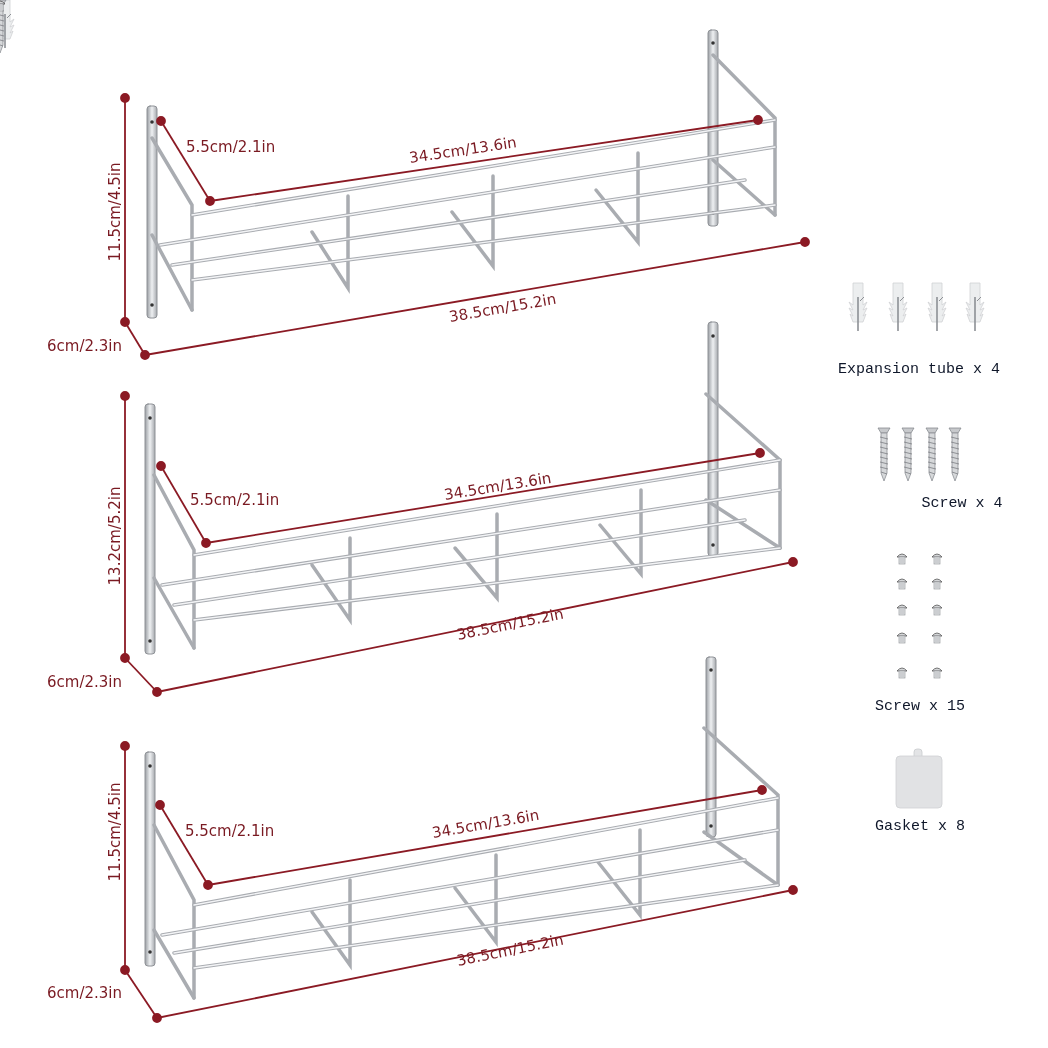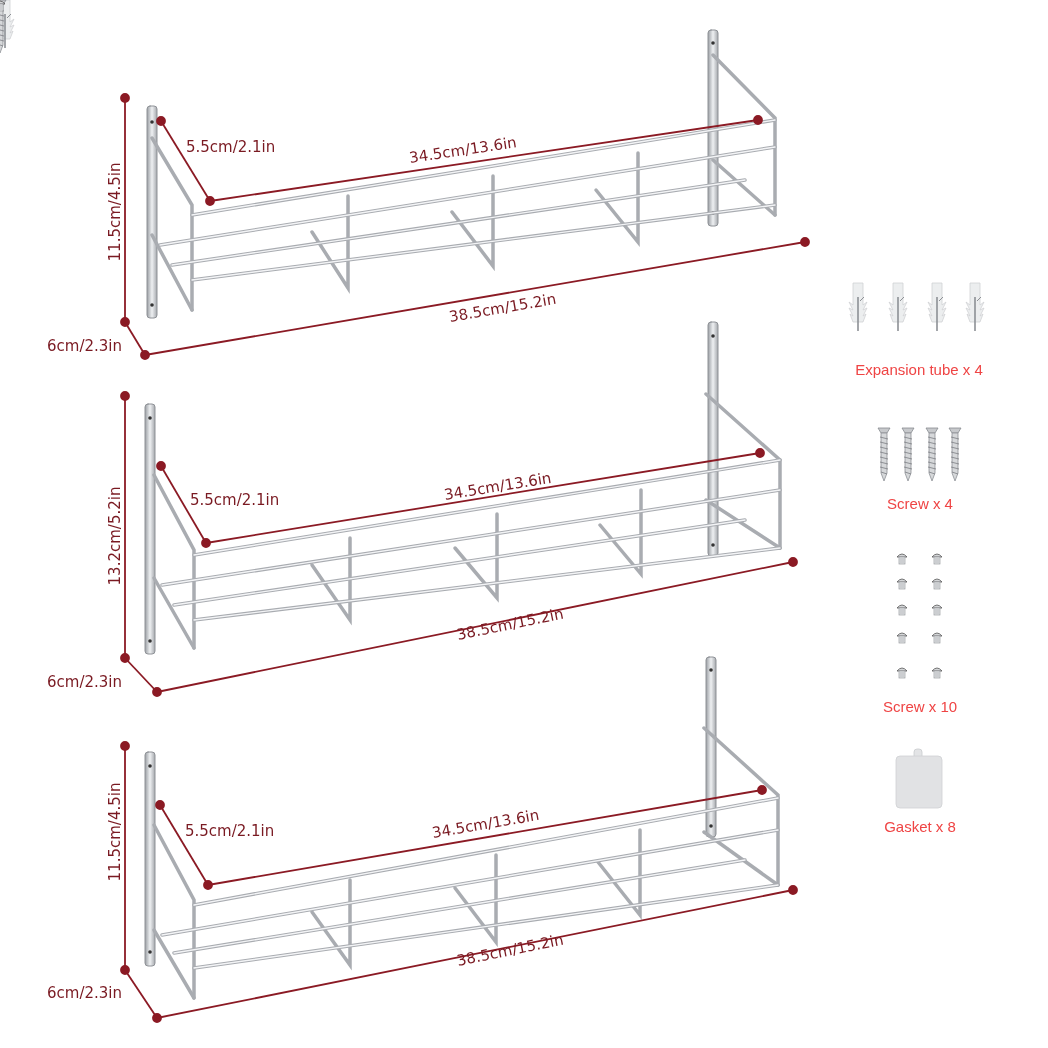--- a/index.html
+++ b/index.html
@@ -1,19 +1,19 @@
 <!DOCTYPE html>
 <html><head>
 <meta charset="utf-8">
 <style>
   html,body{margin:0;padding:0;background:#ffffff;}
   body{width:1048px;height:1048px;position:relative;overflow:hidden;font-family:"Liberation Sans","DejaVu Sans",sans-serif;}
   #canvas{position:absolute;left:0;top:0;width:1048px;height:1048px;}
   .dim-text{font-family:"DejaVu Sans","Liberation Sans",sans-serif;fill:#7a1a22;font-size:15px;}
-  .acc-label{position:absolute;font-family:Liberation Sans, sans-serif;color:#ef4444;font-size:15px;white-space:nowrap;transform:translateX(-50%);}
+  .acc-label{position:absolute;font-family:Liberation Mono, monospace;color:#0f172a;font-size:15px;white-space:nowrap;transform:translateX(-50%);}
 </style>
 </head>
 <body>
 
 <svg id="canvas" viewBox="0 0 1048 1048" xmlns="http://www.w3.org/2000/svg">
   <defs>
     <linearGradient id="bracketGrad" x1="0" x2="1" y1="0" y2="0">
       <stop offset="0" stop-color="#9a9ea3"></stop>
       <stop offset="0.5" stop-color="#eef0f2"></stop>
       <stop offset="1" stop-color="#a5a8ad"></stop>
@@ -225,15 +225,15 @@
       <use href="#shortscrew" x="937" y="667"></use>
   </g>
 
   <g>
     <rect x="914" y="749" width="8" height="10" rx="3" fill="#e3e4e6" stroke="#c9cbce" stroke-width="0.8"></rect>
     <rect x="896" y="756" width="46" height="52" rx="4" fill="#e1e2e4" stroke="#cfd1d3" stroke-width="0.8"></rect>
   </g>
 </svg>
 
 <div class="acc-label" style="left:919px;top:361px;">Expansion tube x 4</div>
-<div class="acc-label" style="left:920px;top:495px;">Screw x 4</div>
-<div class="acc-label" style="left:920px;top:698px;">Screw x 10</div>
+<div class="acc-label" style="left:962px;top:495px;">Screw x 4</div>
+<div class="acc-label" style="left:920px;top:698px;">Screw x 15</div>
 <div class="acc-label" style="left:920px;top:818px;">Gasket x 8</div>
 
 </body></html>

